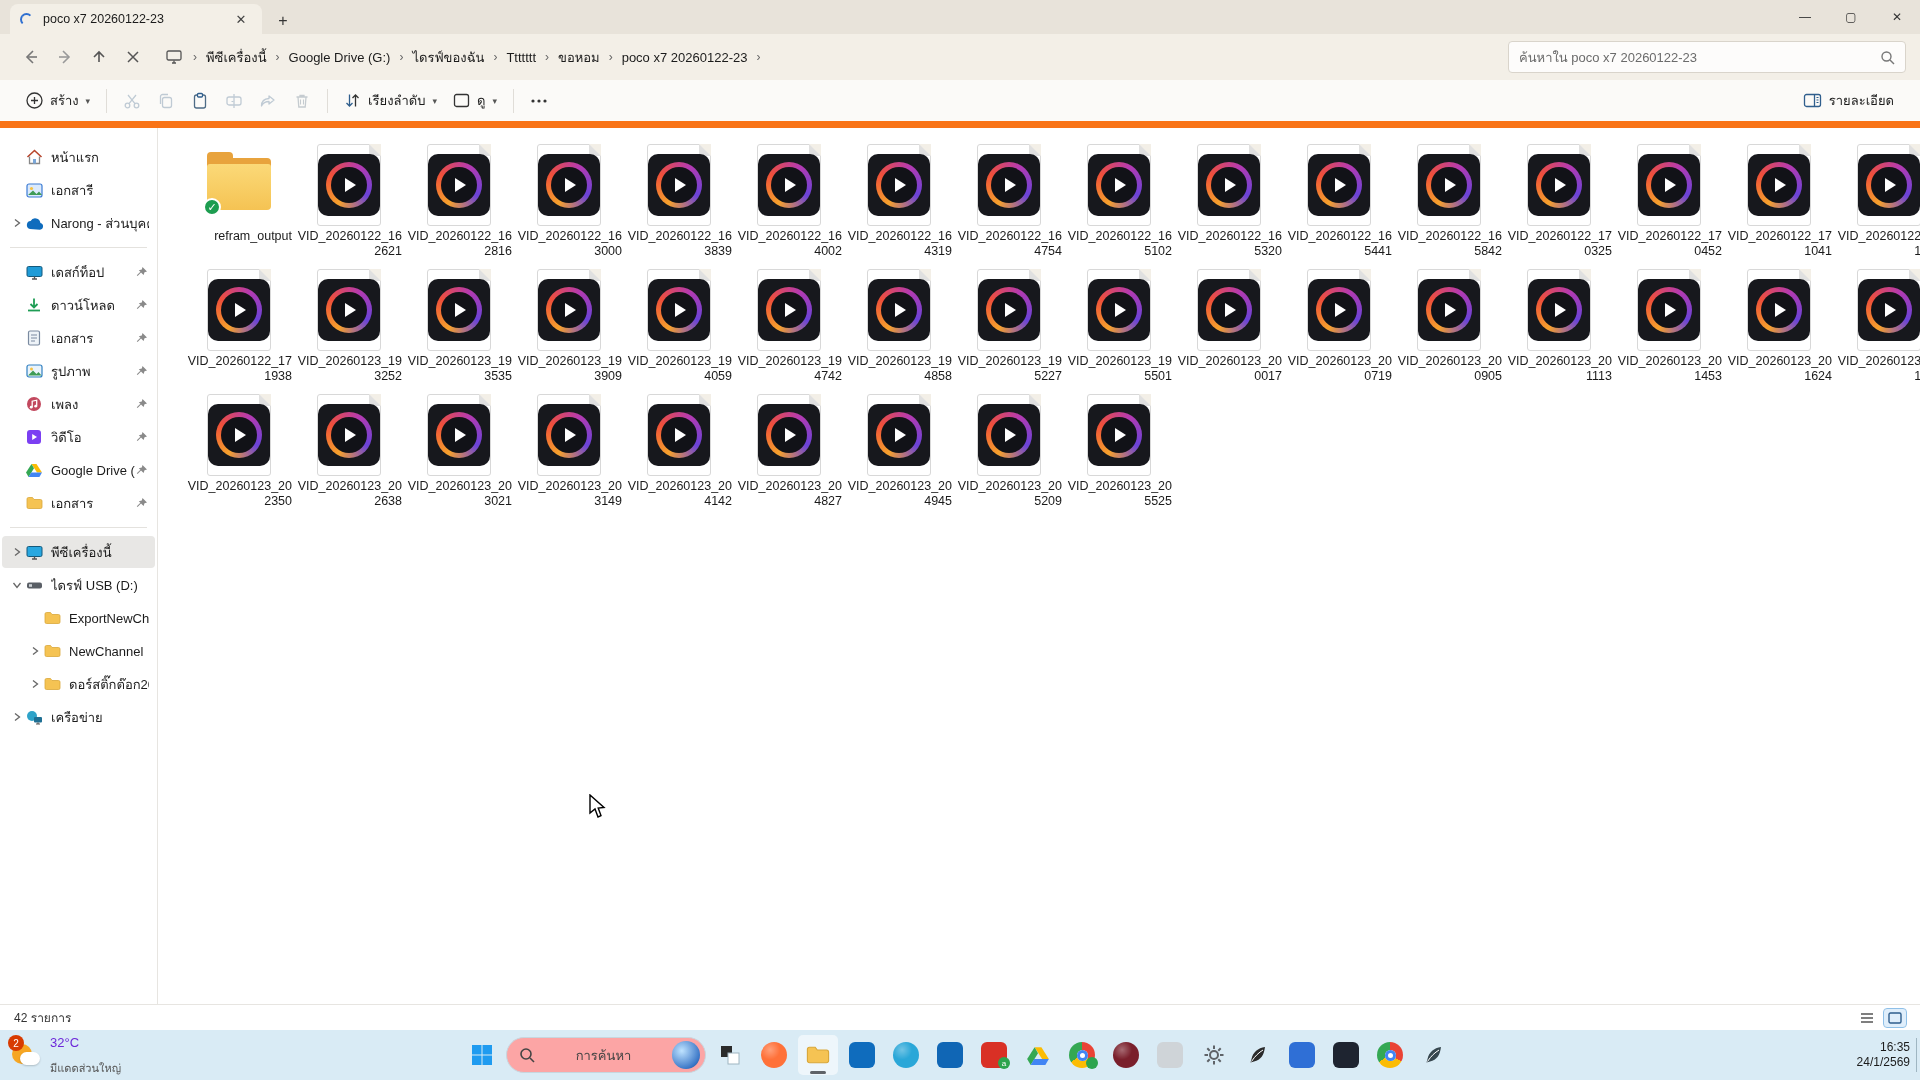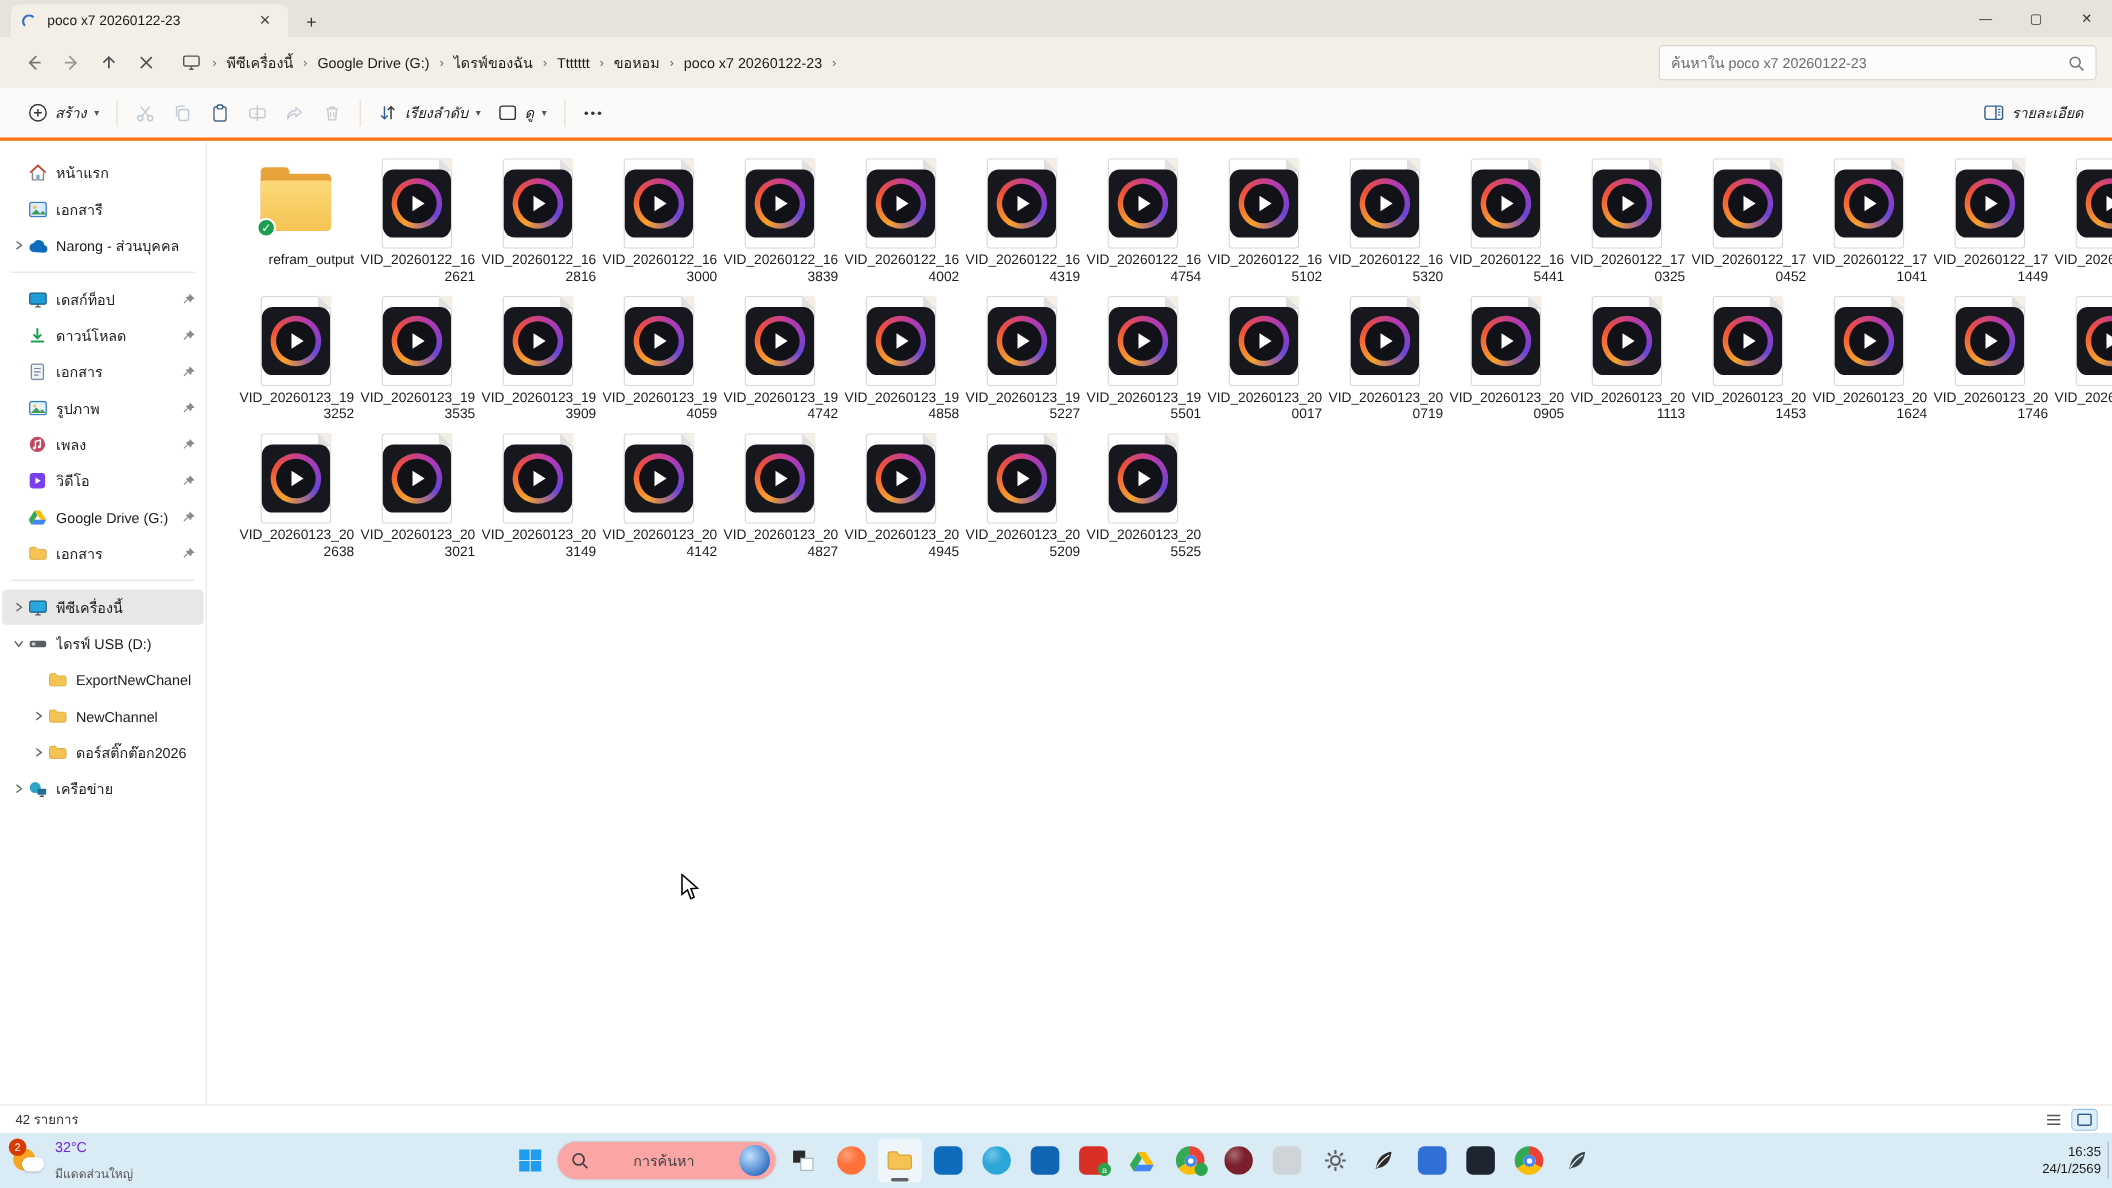--- a/index.html
+++ b/index.html
@@ -22,30 +22,30 @@
   .nav-btn { width:34px; height:32px; display:flex; align-items:center; justify-content:center; border-radius:5px; color:#555; }
   .nav-btn svg { display:block; }
   .breadcrumb { display:flex; align-items:center; margin-left:14px; font-size:13px; color:#1b1b1b; flex:1 1 auto; min-width:0; }
   .crumb { padding:5px 7px; border-radius:4px; white-space:nowrap; }
   .crumb-sep { color:#666; padding:0 2px; font-size:12px; }
   .addr-search { width:398px; height:32px; background:#fdfcfb; border:1px solid #d9d4cb; border-radius:4px;
          display:flex; align-items:center; padding:0 10px; margin-left:16px; color:#6b6b6b; font-size:13px; }
   .addr-search .hint { flex:1 1 auto; white-space:nowrap; overflow:hidden; }
 
   
-  .toolbar { height:48px; background:#fbfaf8; border-bottom:3px solid #f97316; display:flex; align-items:center; padding:0 18px;font-style:italic; }
+  .toolbar { height:48px; background:#fbfaf8; border-bottom:7px solid #f97316; display:flex; align-items:center; padding:0 18px; }
   .tool-btn { display:flex; align-items:center; gap:7px; padding:6px 8px; border-radius:5px; font-size:13px; color:#1b1b1b; }
   .tool-btn.muted svg { opacity:.55; }
   .tool-sep { width:1px; height:24px; background:#e0ddd8; margin:0 8px; }
   .chev-down { font-size:9px; color:#555; }
   .toolbar .spacer { flex:1 1 auto; }
 
   
   .content { display:flex; height:876px; }
-  .sidebar { width:188px; border-right:1px solid #e7e5e1; padding-top:12px; font-size:13px; color:#1b1b1b; overflow:hidden; flex:0 0 auto; }
+  .sidebar { width:158px; border-right:1px solid #e7e5e1; padding-top:12px; font-size:13px; color:#1b1b1b; overflow:hidden; flex:0 0 auto; }
   .side-item { display:flex; align-items:center; height:32px; padding:0 6px 0 8px; border-radius:4px; margin:1px 2px; position:relative; }
   .side-item.selected { background:#e8e7e5; }
   .side-chev { width:14px; flex:0 0 14px; display:flex; align-items:center; justify-content:center; color:#666; }
   .side-ico { width:20px; flex:0 0 20px; display:flex; align-items:center; justify-content:center; margin-right:7px; }
   .side-label { flex:1 1 auto; white-space:nowrap; overflow:hidden; }
   .side-pin { width:14px; flex:0 0 14px; color:#8a8a8a; }
   .side-div { height:1px; background:#e4e2de; margin:8px 10px; }
 
   .files { flex:1 1 auto; padding:16px 0 0 26px; position:relative; }
   .grid { display:grid; grid-template-columns:repeat(16,110px); }
@@ -635,20 +635,33 @@
             <div class="page"></div>
             <div class="thumb">
               <div class="ring">
                 <div class="core">
                   <div class="play"></div>
                 </div>
               </div>
             </div>
           </div>
           <div class="tile-label">VID_20260122_165441</div>
+        </div>
+        <div class="tile">
+          <div class="vicon">
+            <div class="page"></div>
+            <div class="thumb">
+              <div class="ring">
+                <div class="core">
+                  <div class="play"></div>
+                </div>
+              </div>
+            </div>
+          </div>
+          <div class="tile-label">VID_20260122_165842</div>
         </div>
         <div class="tile">
           <div class="vicon">
             <div class="page"></div>
             <div class="thumb">
               <div class="ring">
                 <div class="core">
                   <div class="play"></div>
                 </div>
               </div>

